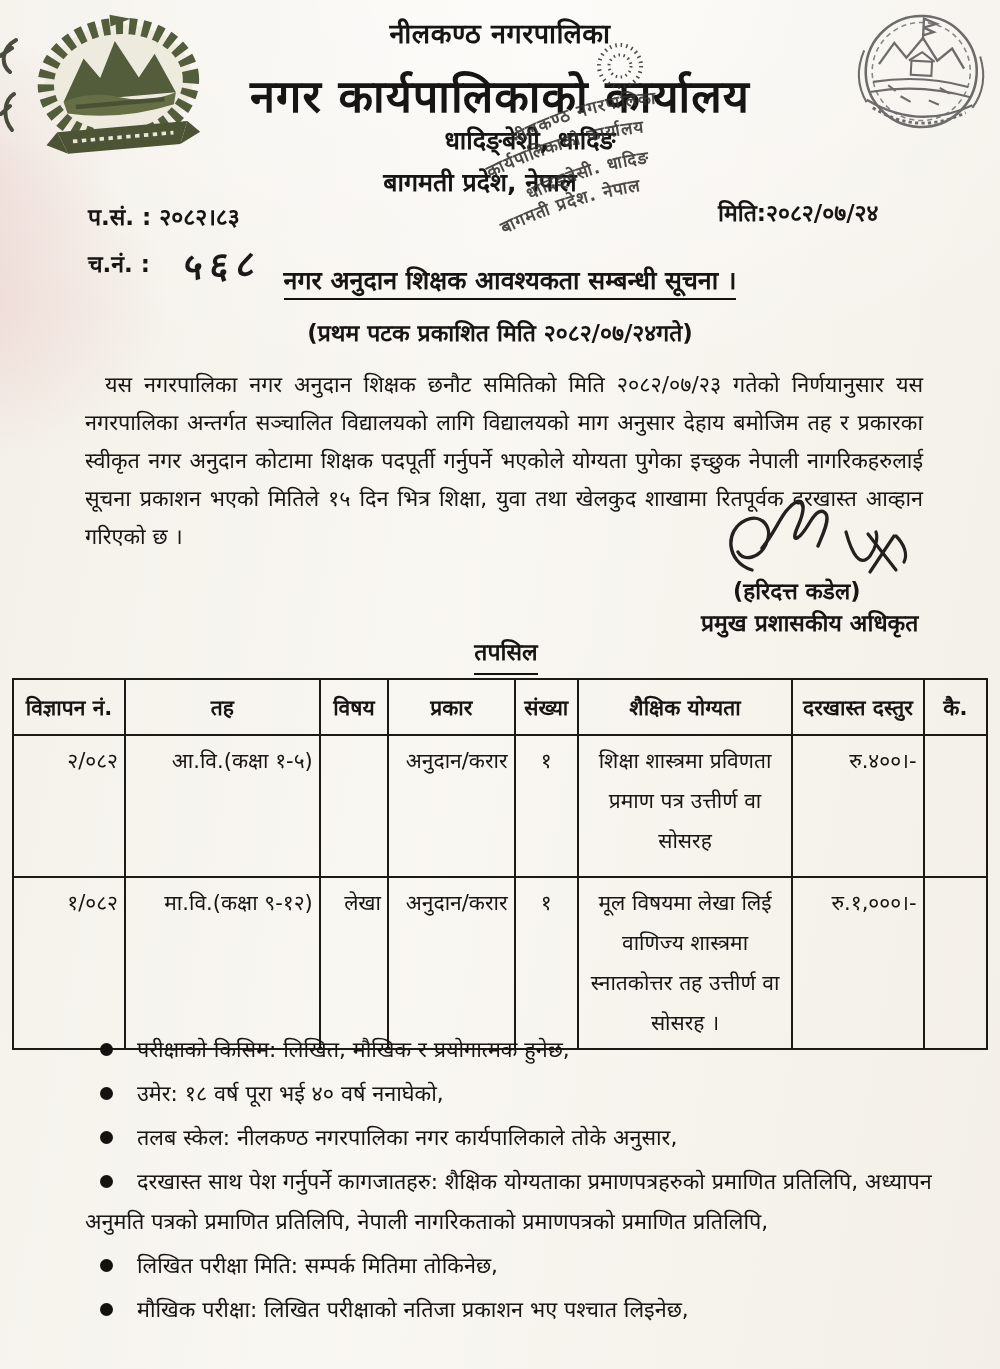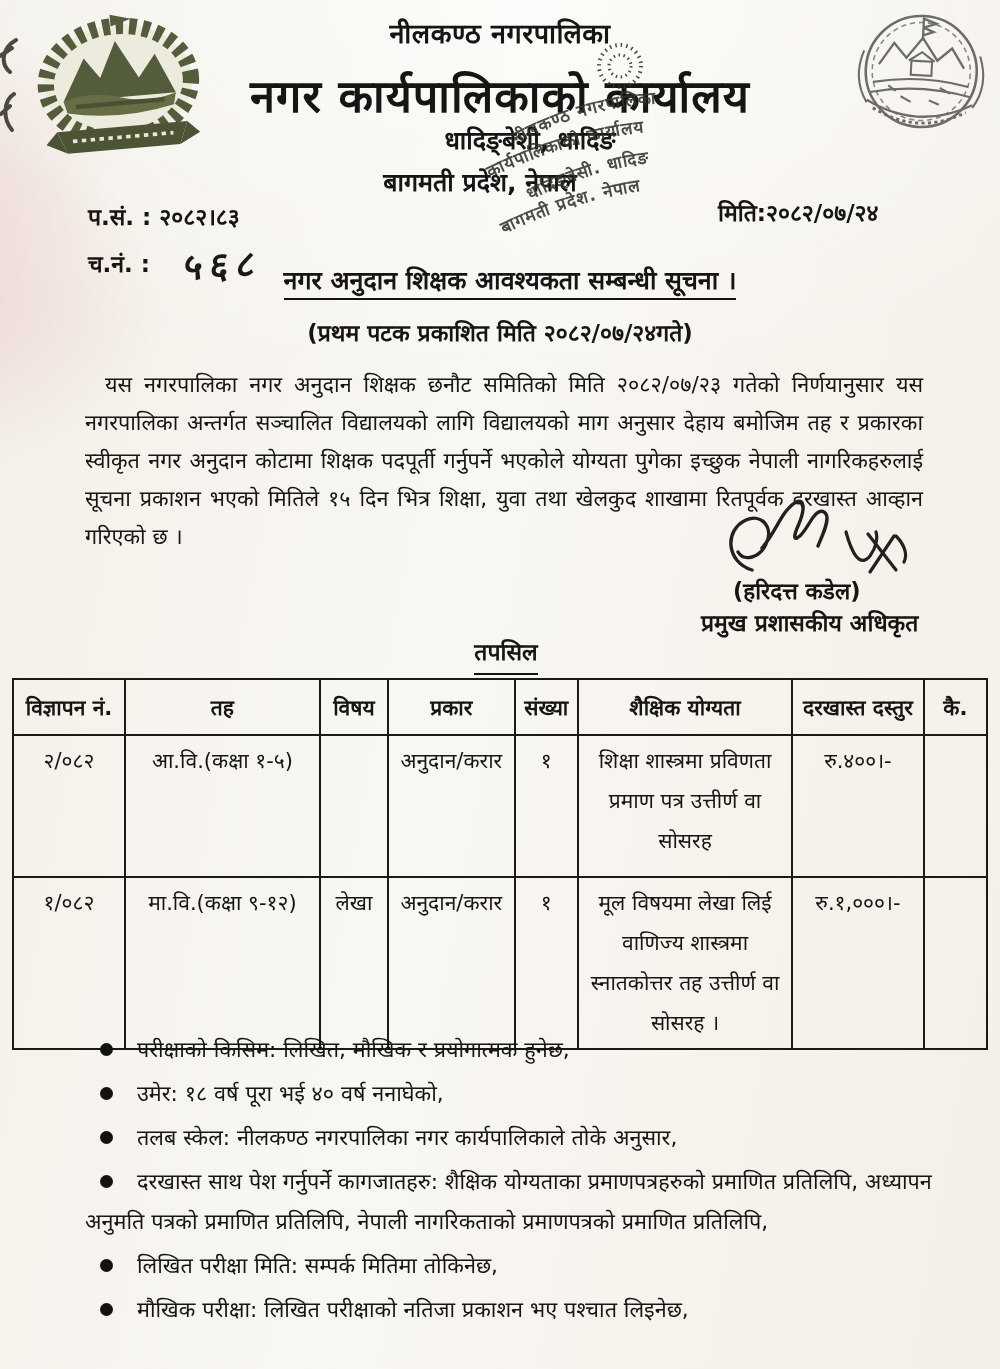--- a/index.html
+++ b/index.html
@@ -41,21 +41,21 @@
   
   .t-caption{top:635px;left:6px;width:100%;text-align:center;font-size:23px;font-weight:700;}
   .t-caption span{border-bottom:2.5px solid #14120f;padding-bottom:8px;}
   table.main{position:absolute;top:678px;left:12px;width:976px;border-collapse:collapse;table-layout:fixed;}
   table.main th,table.main td{border:2.4px solid #1c1a17;padding:5px 6px;font-size:21px;}
   table.main th{height:44px;font-weight:700;vertical-align:middle;text-align:center;}
   table.main td{vertical-align:top;font-weight:500;line-height:40px;}
   tr.r1 td{height:130px;}
   tr.r2 td{height:158px;}
   td.c-center{text-align:center;}
-  td.c-left{text-align:center;}
+  td.c-left{text-align:right;}
   
   .bullets{top:1030px;left:85px;width:878px;}
   .bullets li{list-style:none;font-size:21.6px;line-height:40px;font-weight:500;margin-bottom:4px;text-indent:15px;}
   .bullets ul{margin:0;padding:0;}
   .dot{display:inline-block;width:13px;height:13px;border-radius:50%;background:#14120f;margin-right:24px;vertical-align:1px;}
 </style>
 </head>
 <body>
 
 <div class="page">

